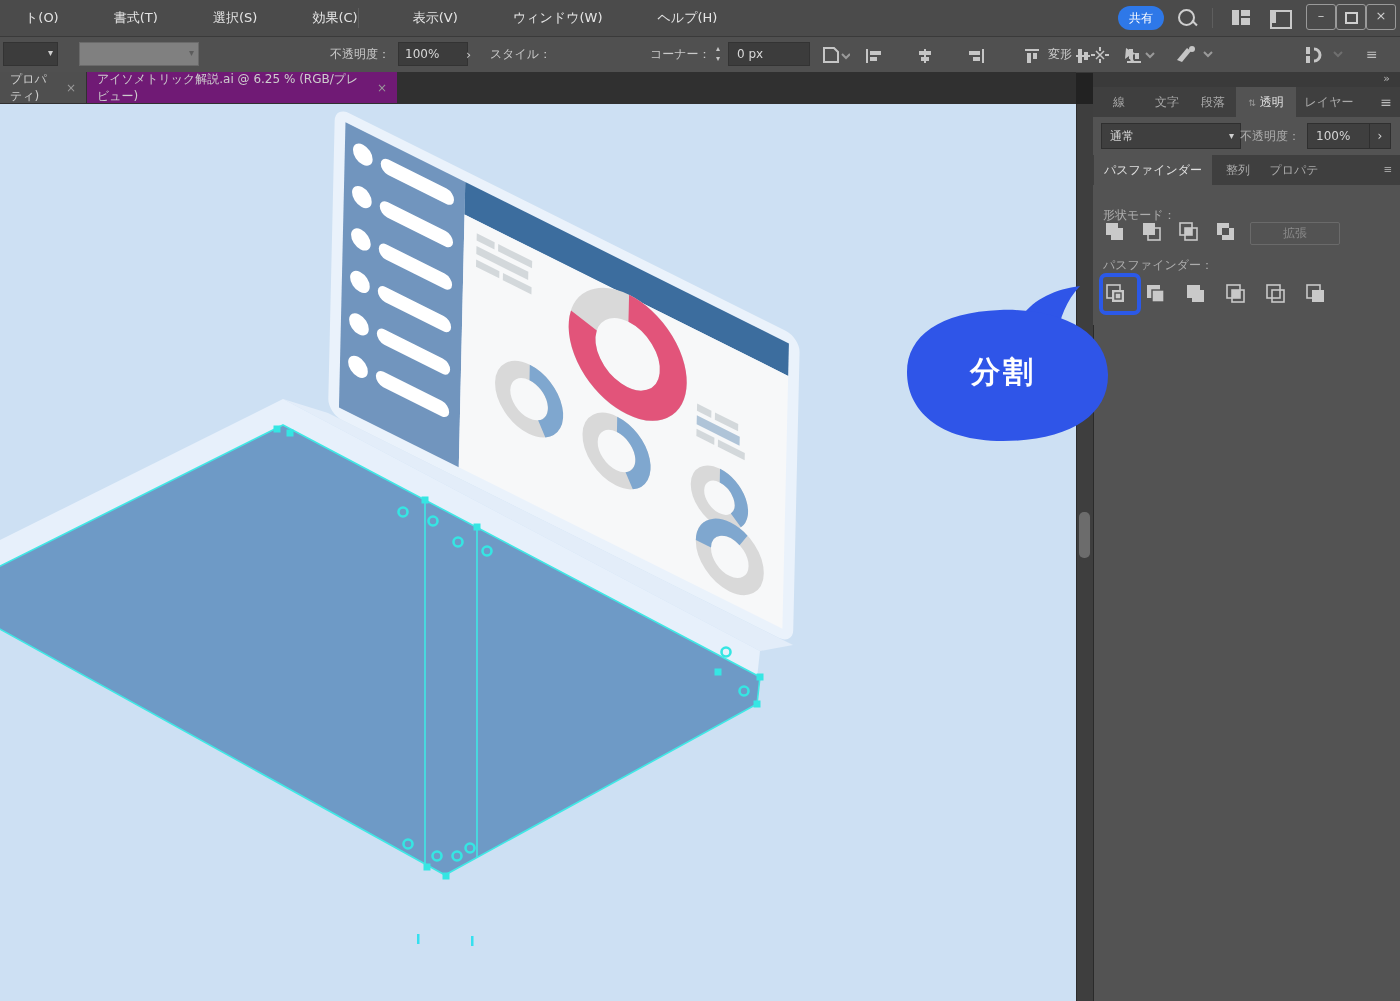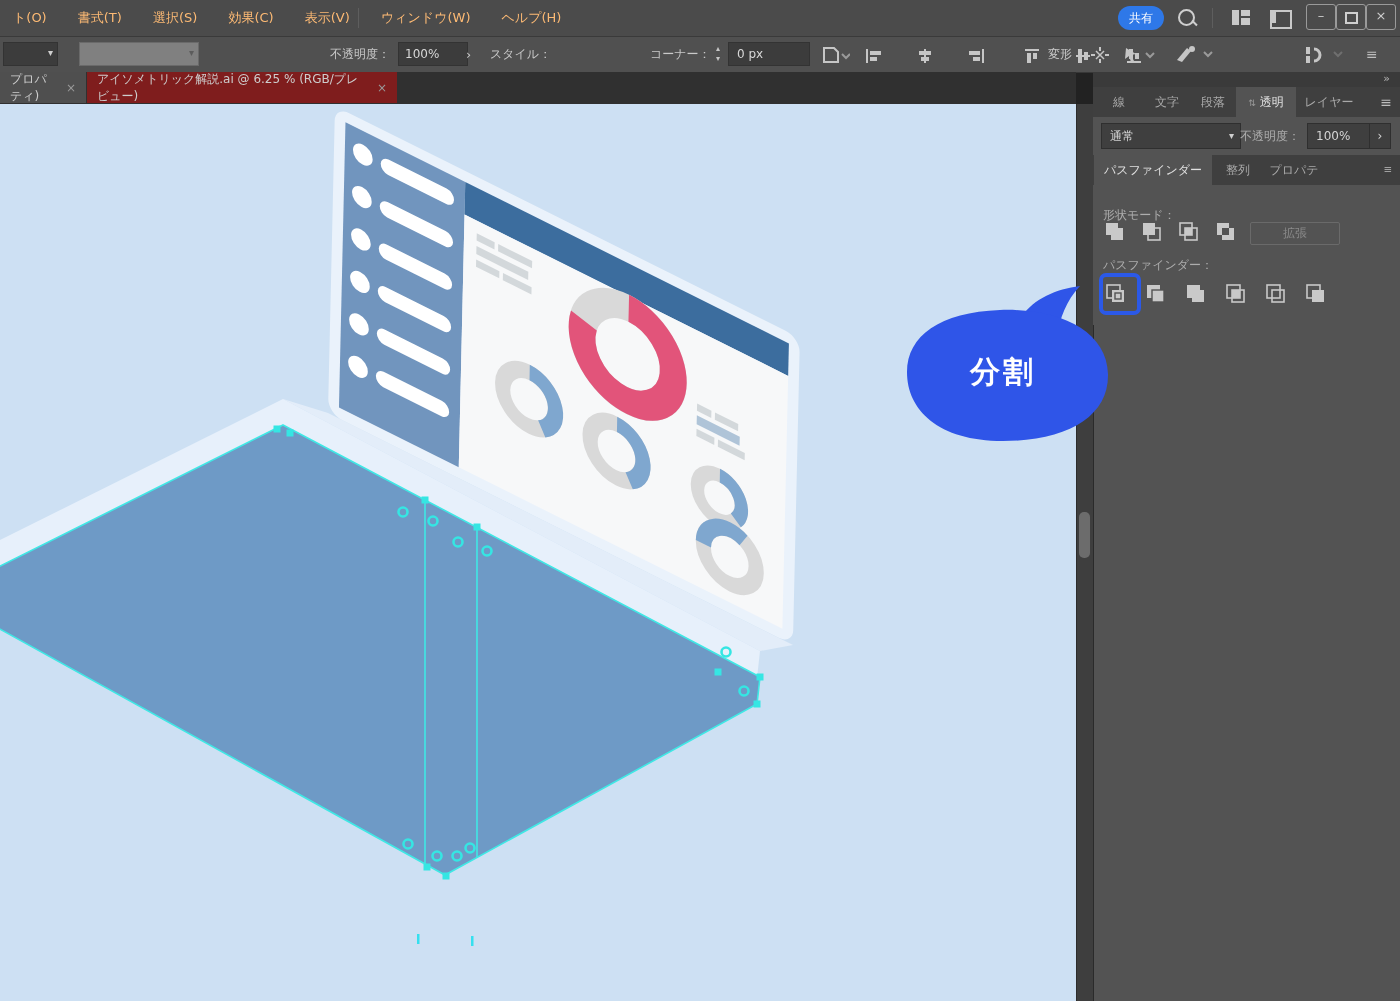--- a/index.html
+++ b/index.html
@@ -2,21 +2,21 @@
 <html><head>
 <meta charset="utf-8">
 <style>
   html,body{margin:0;padding:0;background:#222;}
   .app{position:relative;width:1400px;height:1001px;overflow:hidden;
        font-family:"DejaVu Sans","Liberation Sans",sans-serif;
        -webkit-font-smoothing:antialiased;}
   .abs{position:absolute;}
   
   .menubar{left:0;top:0;width:1400px;height:36px;background:#4b4b4b;border-bottom:1px solid #3a3a3a;}
-  .menu-item{display:inline-block;color:#fdba74;font-size:13px;line-height:36px;padding:0 13px;cursor:default;}
+  .menu-item{display:inline-block;color:#e5e5e5;font-size:13px;line-height:36px;padding:0 25px;cursor:default;}
   .menu-sep{left:358px;top:8px;width:1px;height:20px;background:#5e5e5e;}
   .share-pill{left:1118px;top:6px;width:46px;height:24px;background:#2e78e8;border-radius:13px;
               color:#fff;font-size:12px;text-align:center;line-height:24px;}
   .search-glass{left:1178px;top:9px;width:13px;height:13px;border:2px solid #cfcfcf;border-radius:50%;}
   .search-handle{left:1191px;top:22px;width:7px;height:2px;background:#cfcfcf;transform:rotate(45deg);}
   .tb-sep{left:1212px;top:8px;width:1px;height:20px;background:#5e5e5e;}
   .ws-icon{left:1232px;top:10px;width:18px;height:15px;}
   .ws-icon .a{position:absolute;left:0;top:0;width:7px;height:15px;background:#c9c9c9;}
   .ws-icon .b{position:absolute;left:9px;top:0;width:9px;height:6px;background:#c9c9c9;}
   .ws-icon .c{position:absolute;left:9px;top:8px;width:9px;height:7px;background:#c9c9c9;}
@@ -164,21 +164,21 @@
       <path d="M28 7 l4 4 l4 -4" fill="none" stroke="#6f6f6f" stroke-width="2"></path>
     </svg>
     <span class="abs hamb" style="left:1366px;top:9px;">≡</span>
   </div>
 
   <div class="abs tabbar">
     <div class="dtab" style="left:0;width:66px;background:#4f4f4f;">
       <span>プロパティ)</span>
       <span class="x">×</span>
     </div>
-    <div class="dtab" style="left:87px;width:290px;background:#7f1d1d;">
+    <div class="dtab" style="left:87px;width:290px;background:#701a75;">
       <span>アイソメトリック解説.ai @ 6.25 % (RGB/プレビュー)</span>
       <span class="x">×</span>
     </div>
   </div>
 
   <div class="abs canvas-wrap">
     <svg width="1076" height="897" viewBox="0 104 1076 897">
 
       <g transform="matrix(0.894,0.446,-0.0206,0.903,335,106)">
         <rect x="0" y="0" width="520" height="340" rx="16" fill="#eaf2fb"></rect>

